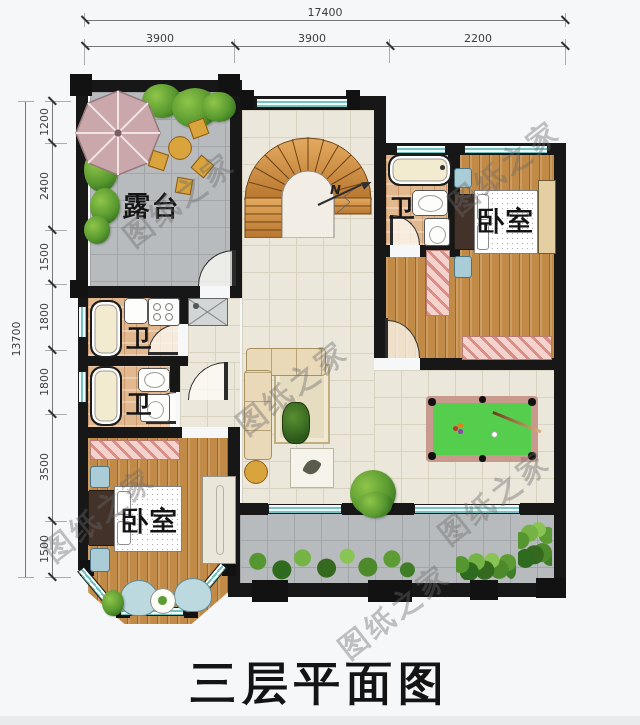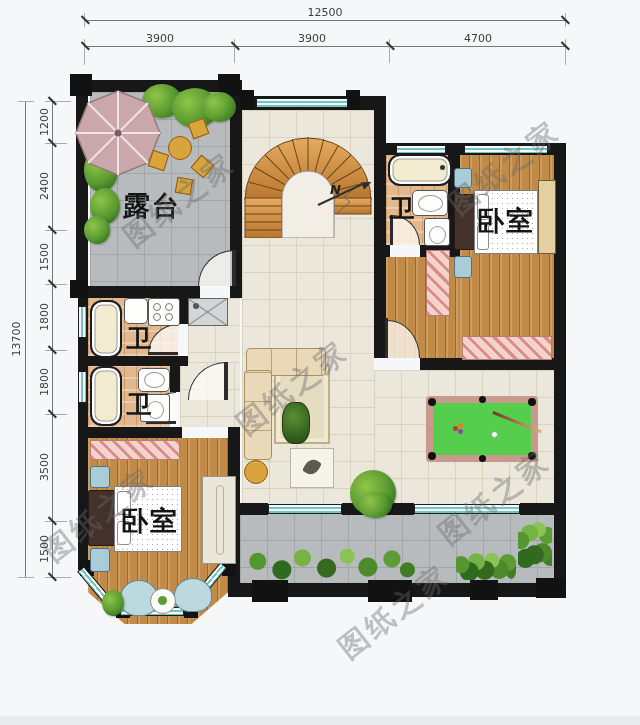--- a/index.html
+++ b/index.html
@@ -291,34 +291,34 @@
   <div class="wm" style="left:100px;top:515px;">图纸之家</div>
   <div class="wm" style="left:495px;top:498px;">图纸之家</div>
   <div class="wm" style="left:395px;top:612px;">图纸之家</div>
 
   <div>
     <div class="dimline" style="left:85px;top:20px;width:481px;height:1.2px;"></div>
     <div class="extline" style="left:84px;top:13px;width:1px;height:14px;"></div>
     <div class="extline" style="left:565px;top:13px;width:1px;height:14px;"></div>
     <div class="tick" style="left:80px;top:19px;"></div>
     <div class="tick" style="left:560px;top:19px;"></div>
-    <div class="dimtext" style="left:325px;top:19px;">12500</div>
+    <div class="dimtext" style="left:325px;top:19px;">17400</div>
 
     <div class="dimline" style="left:85px;top:46px;width:481px;height:1.2px;"></div>
     <div class="extline" style="left:84px;top:39px;width:1px;height:26px;"></div>
     <div class="extline" style="left:234px;top:39px;width:1px;height:24px;"></div>
     <div class="extline" style="left:389px;top:39px;width:1px;height:24px;"></div>
     <div class="extline" style="left:565px;top:39px;width:1px;height:26px;"></div>
     <div class="tick" style="left:80px;top:45px;"></div>
     <div class="tick" style="left:230px;top:45px;"></div>
     <div class="tick" style="left:385px;top:45px;"></div>
     <div class="tick" style="left:560px;top:45px;"></div>
     <div class="dimtext" style="left:160px;top:45px;">3900</div>
     <div class="dimtext" style="left:312px;top:45px;">3900</div>
-    <div class="dimtext" style="left:478px;top:45px;">4700</div>
+    <div class="dimtext" style="left:478px;top:45px;">2200</div>
   </div>
 
   <div>
     <div class="dimline" style="left:25px;top:101px;width:1.2px;height:476px;"></div>
     <div class="extline" style="left:18px;top:101px;width:16px;height:1px;"></div>
     <div class="extline" style="left:18px;top:577px;width:16px;height:1px;"></div>
     <div class="dimtextV" style="left:16px;top:339px;">13700</div>
 
     <div class="dimline" style="left:52px;top:101px;width:1.2px;height:476px;"></div>
     <div class="extline" style="left:45px;top:101px;width:26px;height:1px;"></div>
@@ -339,15 +339,16 @@
     <div class="tick" style="left:47px;top:576px;"></div>
     <div class="dimtextV" style="left:44px;top:122px;">1200</div>
     <div class="dimtextV" style="left:44px;top:186px;">2400</div>
     <div class="dimtextV" style="left:44px;top:257px;">1500</div>
     <div class="dimtextV" style="left:44px;top:317px;">1800</div>
     <div class="dimtextV" style="left:44px;top:382px;">1800</div>
     <div class="dimtextV" style="left:44px;top:467px;">3500</div>
     <div class="dimtextV" style="left:44px;top:549px;">1500</div>
   </div>
 
+  <div class="title" style="left:320px;top:684px;font-size:46px;">三层平面图</div>
   <div class="abs" style="left:0;top:716px;width:640px;height:9px;background:#e8eaec;"></div>
 
 </div>
 
 </body></html>

